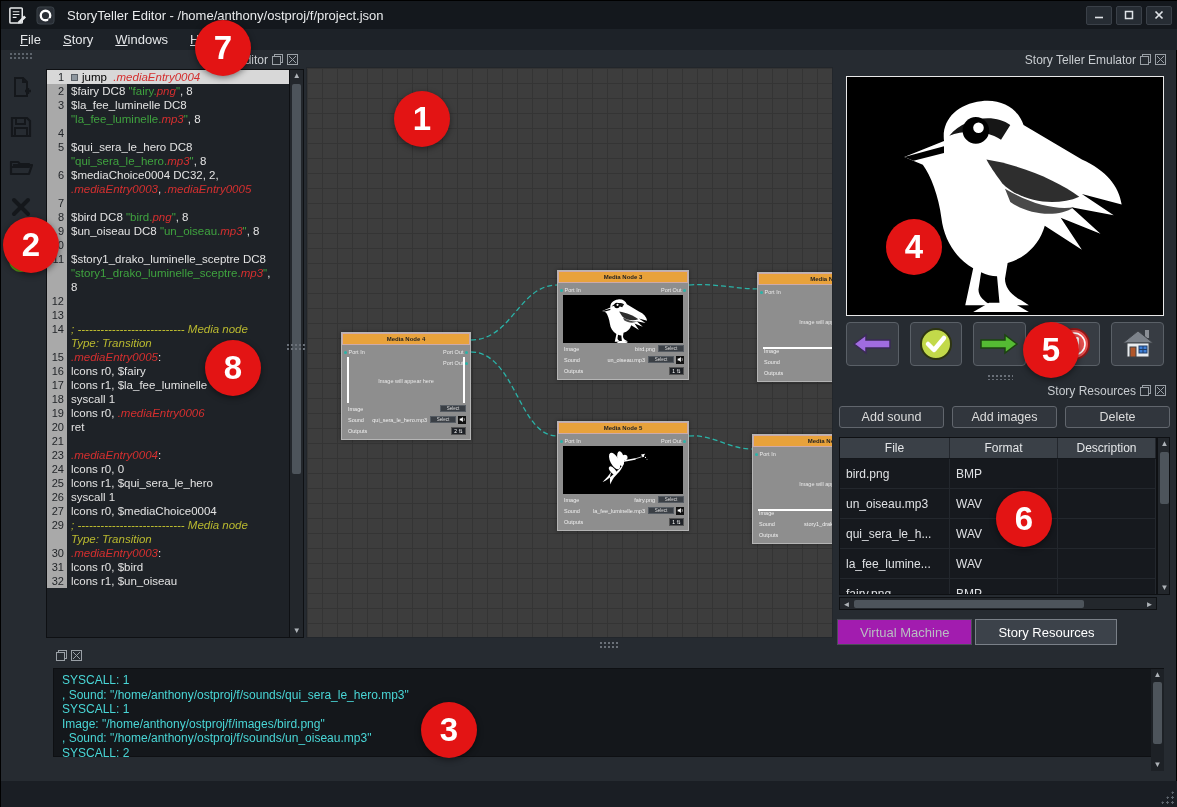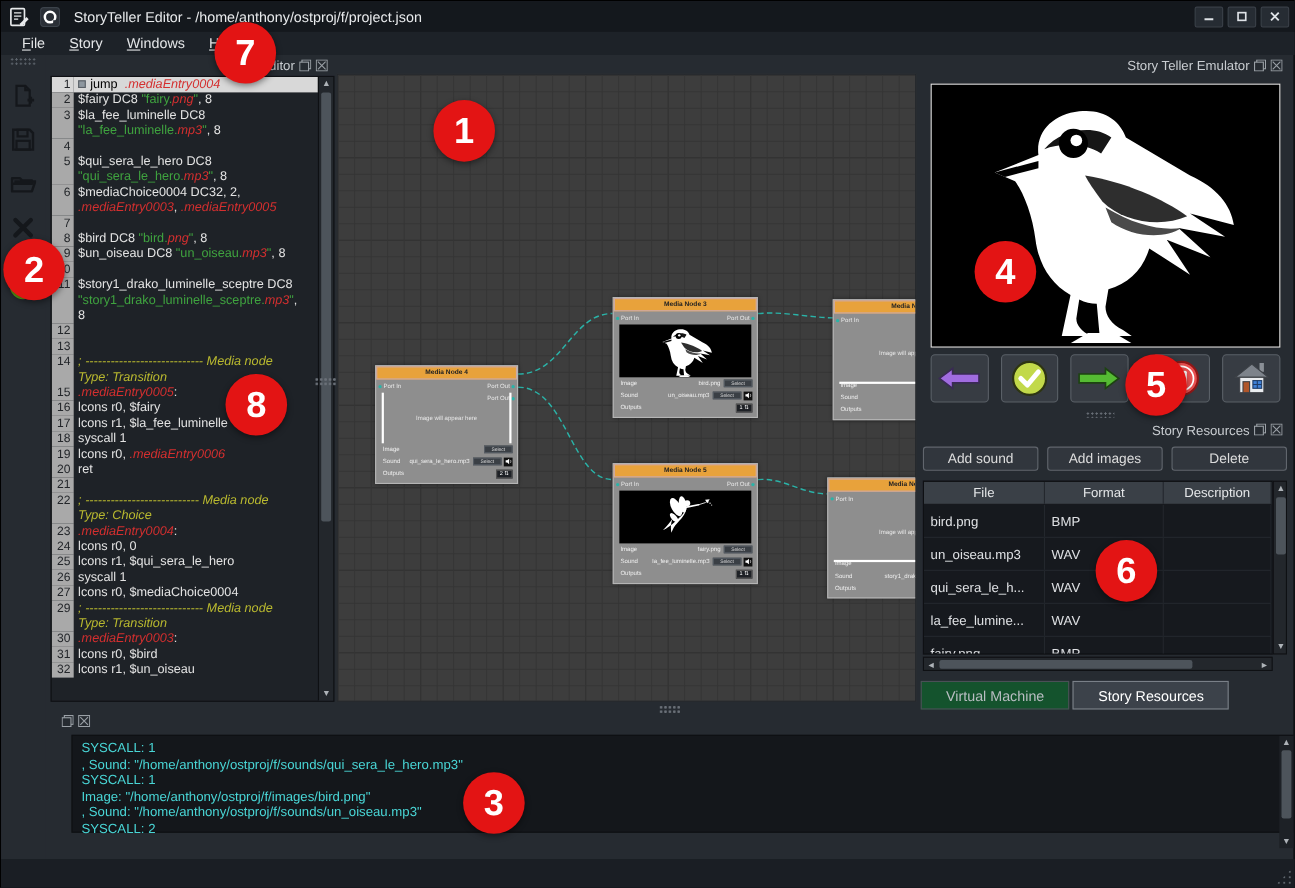--- a/index.html
+++ b/index.html
@@ -81,26 +81,26 @@
   .res-table { position:absolute; left:2px; top:56px; width:318px; height:158px; background:#16191e; border:1px solid #0e1013; overflow:hidden; }
   .rt-header { display:flex; background:#3a4047; border-bottom:1px solid #14171b; }
   .rt-header div { color:#e4e6e8; font-size:12px; text-align:center; padding:3px 0; border-right:1px solid #23272d; }
   .rt-row { display:flex; border-bottom:1px solid #23272d; }
   .rt-row div { color:#dfe1e4; font-size:12px; padding:8px 6px 7px; border-right:1px solid #23272d; white-space:nowrap; overflow:hidden; }
   .col-file { width:110px; } .col-format { width:108px; } .col-desc { width:98px; }
   .res-vscroll { position:absolute; left:320px; top:56px; width:13px; height:158px; background:#23272c; border:1px solid #0e1013; }
   .res-hscroll { position:absolute; left:2px; top:216px; width:318px; height:13px; background:#23272c; border:1px solid #0e1013; }
   .res-hthumb { position:absolute; left:14px; top:2px; width:230px; height:8px; background:#4d545b; border-radius:2px; }
   .res-tabs { position:absolute; left:0px; top:238px; display:flex; gap:3px; }
-  .res-tab { height:26px; padding:0 22px; font-size:13px; color:#b9bdc2; background:#14532d; border:1px solid #4a5057; display:flex; align-items:center; }
+  .res-tab { height:26px; padding:0 22px; font-size:13px; color:#b9bdc2; background:#a21caf; border:1px solid #4a5057; display:flex; align-items:center; }
   .res-tab.active { background:#3c424a; color:#fff; border-color:#7a8088; }
 
   
   .logs-panel { position:absolute; left:45px; top:645px; width:1126px; height:133px; }
-  .logs-box { position:absolute; left:7px; top:22px; width:1111px; height:89px; background:#14171b; border:1px solid #0e1013; padding:4px 8px;margin-left:12px; }
+  .logs-box { position:absolute; left:7px; top:22px; width:1111px; height:89px; background:#14171b; border:1px solid #0e1013; padding:4px 8px; }
   .log-line { color:#49d6d6; font-size:12px; line-height:14.5px; white-space:pre; }
   .logs-scroll { position:absolute; left:1097px; top:0; width:13px; height:102px; background:#1d2126; }
 
   .statusbar { position:absolute; left:0; top:780px; width:1177px; height:27px; background:#1a1e24; }
   .resize-grip { position:absolute; right:4px; bottom:4px; width:14px; height:14px;
      background-image:radial-gradient(#5d646c 1px, transparent 1.1px); background-size:5px 5px; clip-path:polygon(100% 0,100% 100%,0 100%); }
 
   .grip-v { position:absolute; width:20px; height:8px; background-image:radial-gradient(#6a7078 1.1px, transparent 1.2px); background-size:4px 4px; }
 
   
@@ -320,25 +320,20 @@
           </div>
           <div class="ed-row">
             <div class="ed-num">20</div>
             <div class="ed-code"><span class="s-d">ret</span></div>
           </div>
           <div class="ed-row">
             <div class="ed-num">21</div>
             <div class="ed-code"></div>
           </div>
           <div class="ed-row">
-            <div class="ed-num">22</div>
-            <div class="ed-code"><span class="s-c">; --------------------------- Media node
-Type: Choice</span></div>
-          </div>
-          <div class="ed-row">
             <div class="ed-num">23</div>
             <div class="ed-code"><span class="s-r">.mediaEntry0004</span><span class="s-d">:</span></div>
           </div>
           <div class="ed-row">
             <div class="ed-num">24</div>
             <div class="ed-code"><span class="s-d">lcons r0, 0</span></div>
           </div>
           <div class="ed-row">
             <div class="ed-num">25</div>
             <div class="ed-code"><span class="s-d">lcons r1, $qui_sera_le_hero</span></div>

